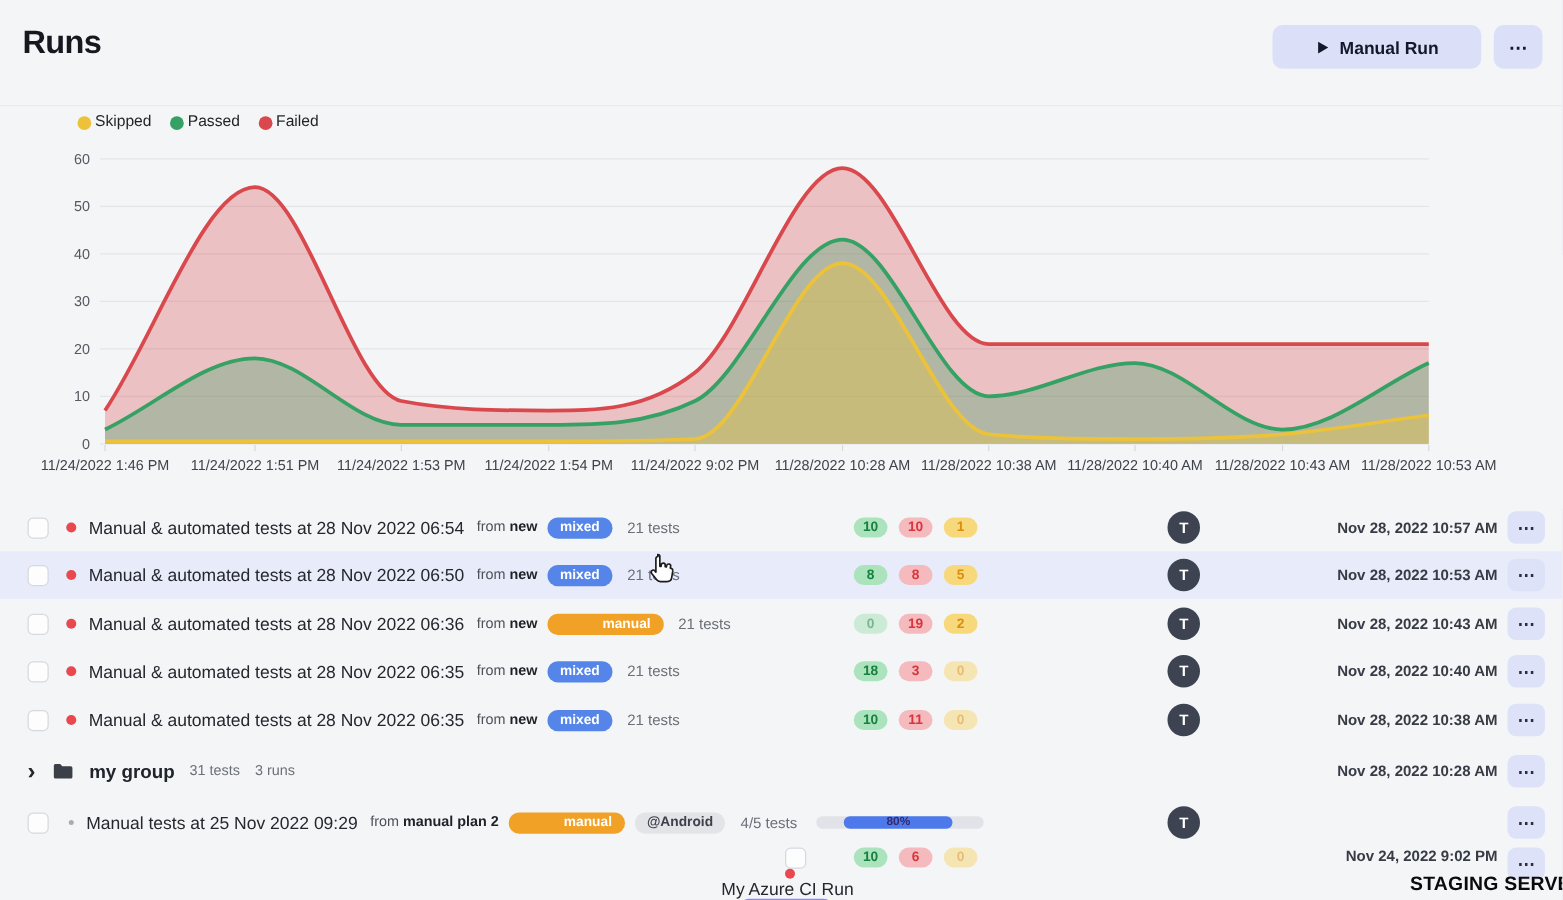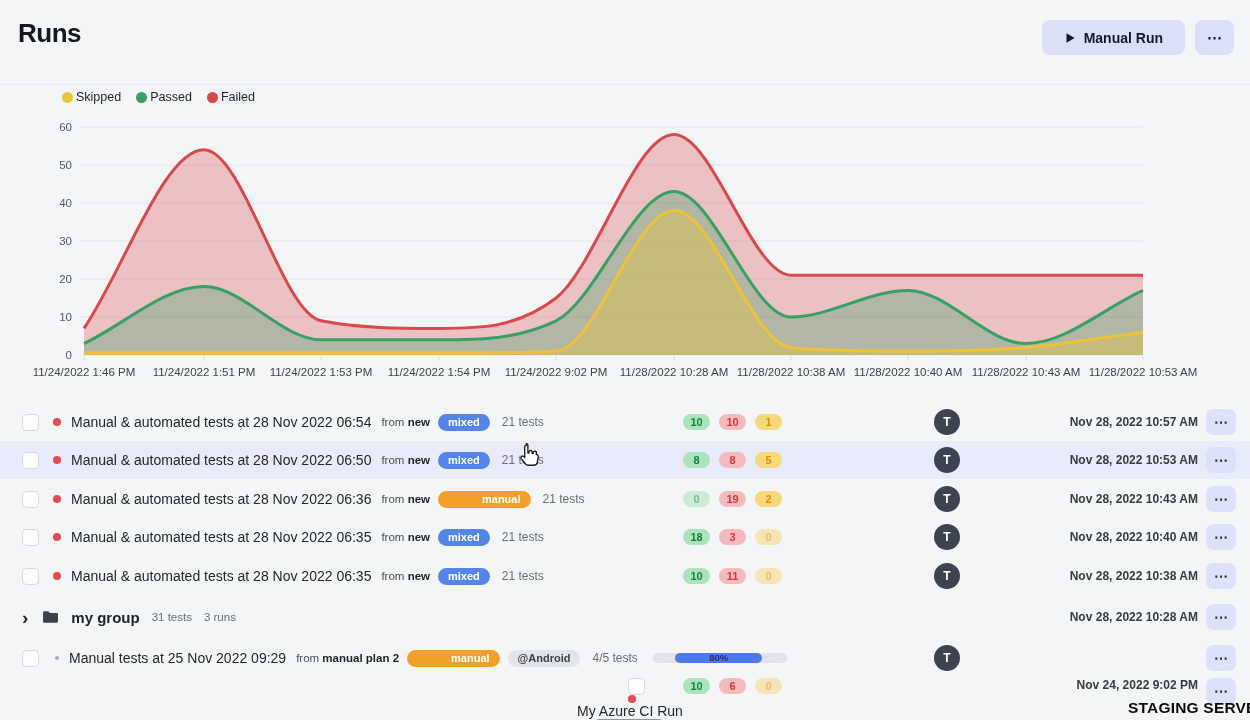--- a/index.html
+++ b/index.html
@@ -9,30 +9,30 @@
     font-family:"Liberation Sans", sans-serif;
     -webkit-font-smoothing:antialiased;
   }
   
   .page-title{
     position:absolute;left:18px;top:18px;margin:0;
     font-size:26px;font-weight:700;color:#15181e;letter-spacing:-0.5px;
   }
   .actions{position:absolute;right:16px;top:20px;display:flex;gap:10px;}
   .btn{
-    display:flex;align-items:center;gap:8px;height:35px;padding:0 22px;
+    display:flex;align-items:center;gap:8px;height:35px;padding:0 34px;
     background:#dbe0f8;border:none;border-radius:8px;cursor:pointer;
     font-family:"Liberation Sans", sans-serif;
     font-size:14px;font-weight:700;color:#14182a;white-space:nowrap;
   }
   .btn.icon-only{padding:0 12px;font-size:15px;}
   .hdr-divider{position:absolute;left:0;top:84px;width:1250px;height:1px;background:#eaebee;}
   
   .legend{position:absolute;left:62px;top:90px;display:flex;gap:15px;align-items:center;}
-  .legend-item{display:flex;align-items:center;gap:3px;}
+  .legend-item{display:flex;align-items:flex-end;gap:3px;}
   .legend-dot{width:11px;height:11px;border-radius:50%;}
   .legend-label{font-size:12.5px;color:#1f2227;}
   
   #chart{position:absolute;left:0;top:110px;width:1250px;height:278px;}
   
   .row{
     position:absolute;left:0;width:1250px;height:38px;
     display:flex;align-items:center;cursor:pointer;
   }
   .row.highlight{background:#e8ebf9;}

